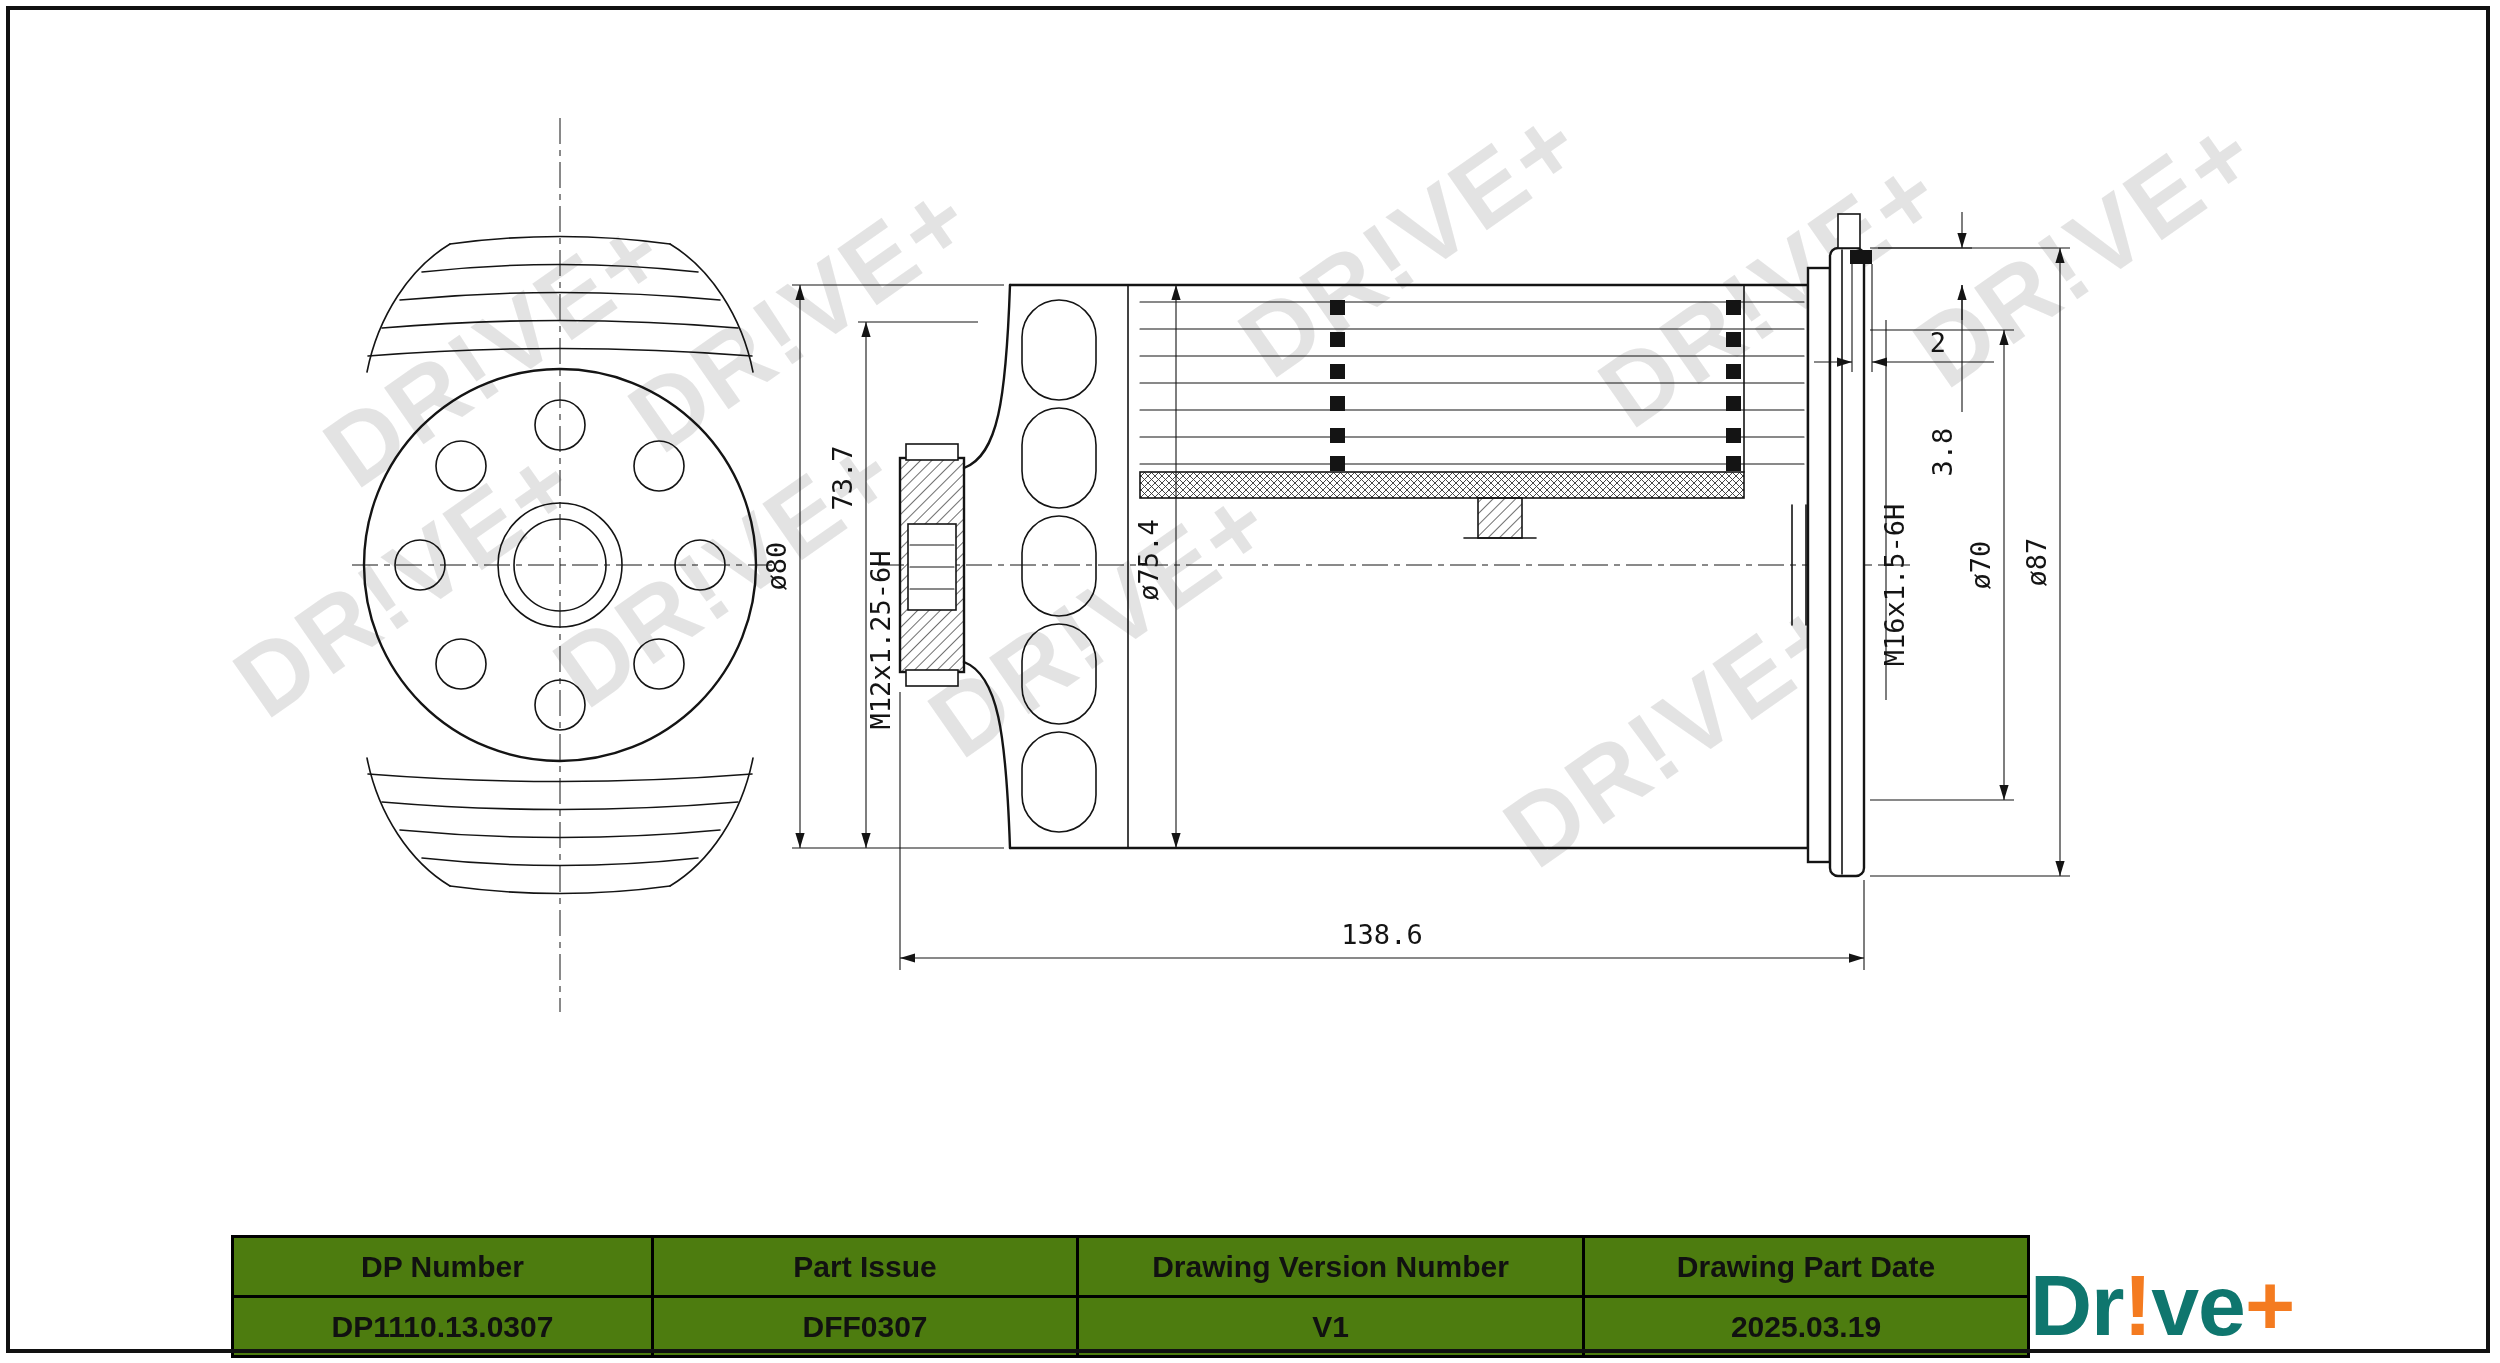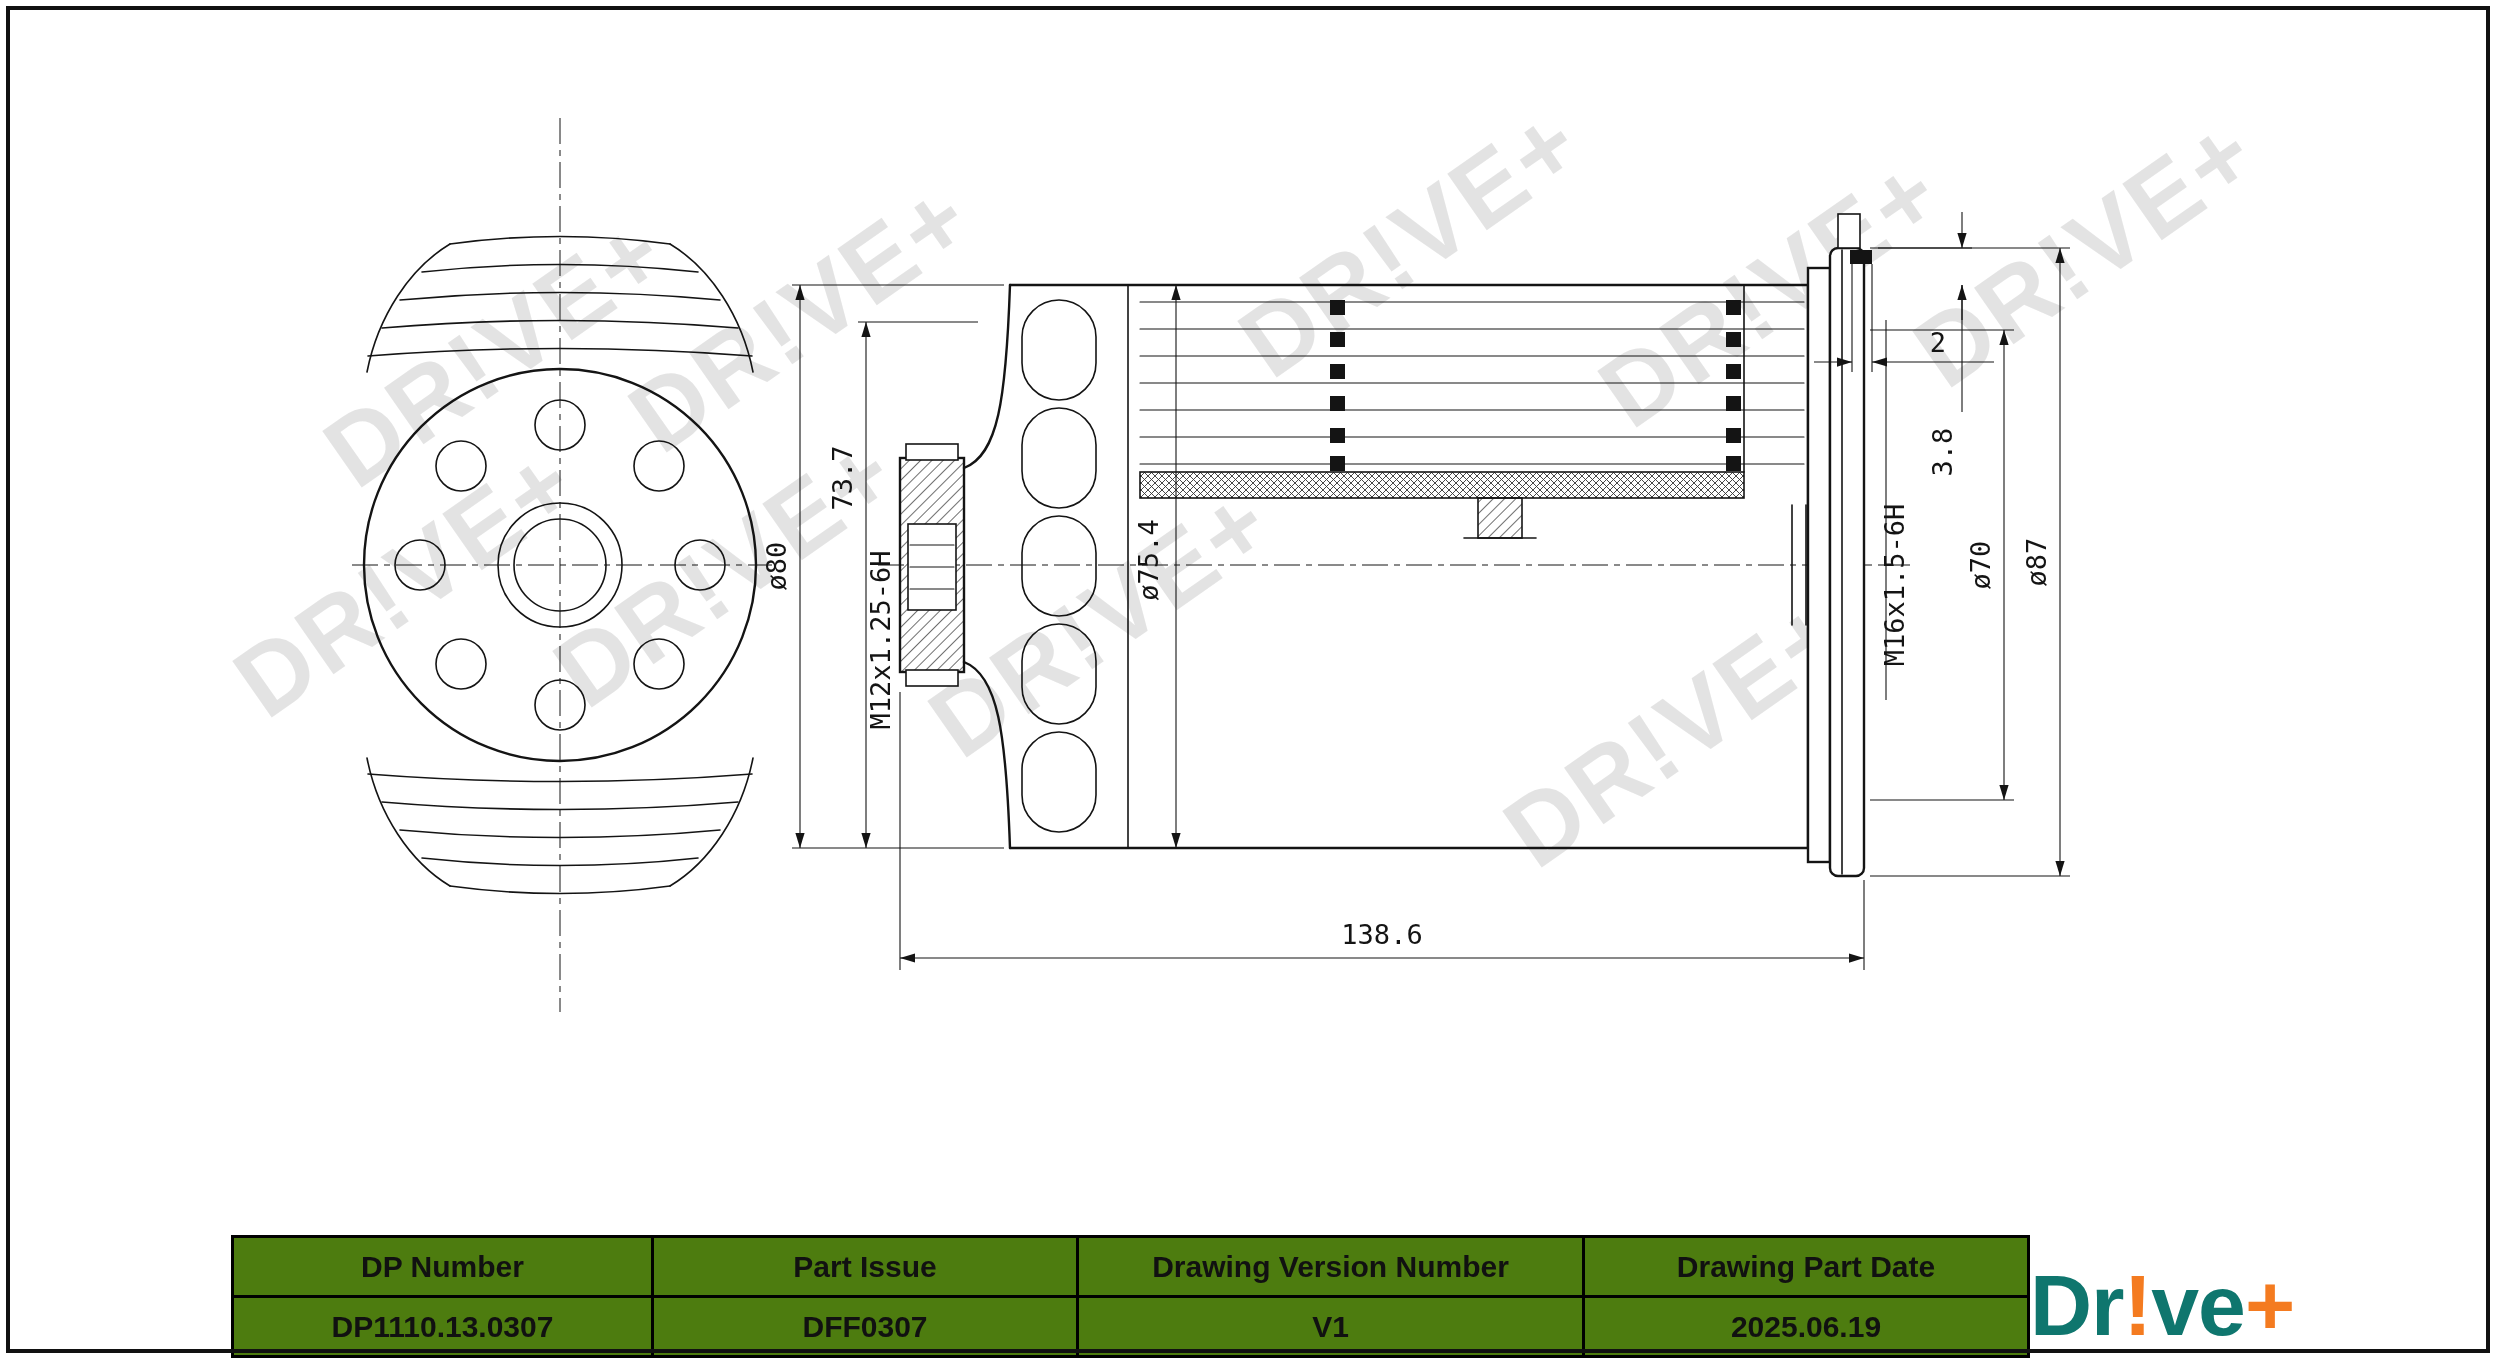--- a/index.html
+++ b/index.html
@@ -247,21 +247,21 @@
         <tr>
       <th>DP Number</th>
       <th>Part Issue</th>
       <th>Drawing Version Number</th>
       <th>Drawing Part Date</th>
     </tr>
     <tr>
       <td>DP1110.13.0307</td>
       <td>DFF0307</td>
       <td>V1</td>
-      <td>2025.06.19</td>
+      <td>2025.03.19</td>
     </tr>
   </tbody>
     </table>
 
   <div class="logo">
     <span class="g">Dr</span><span class="o">!</span><span class="g">ve</span><span class="o">+</span>
   </div>
 
   <div class="frame"></div>
 </div>

